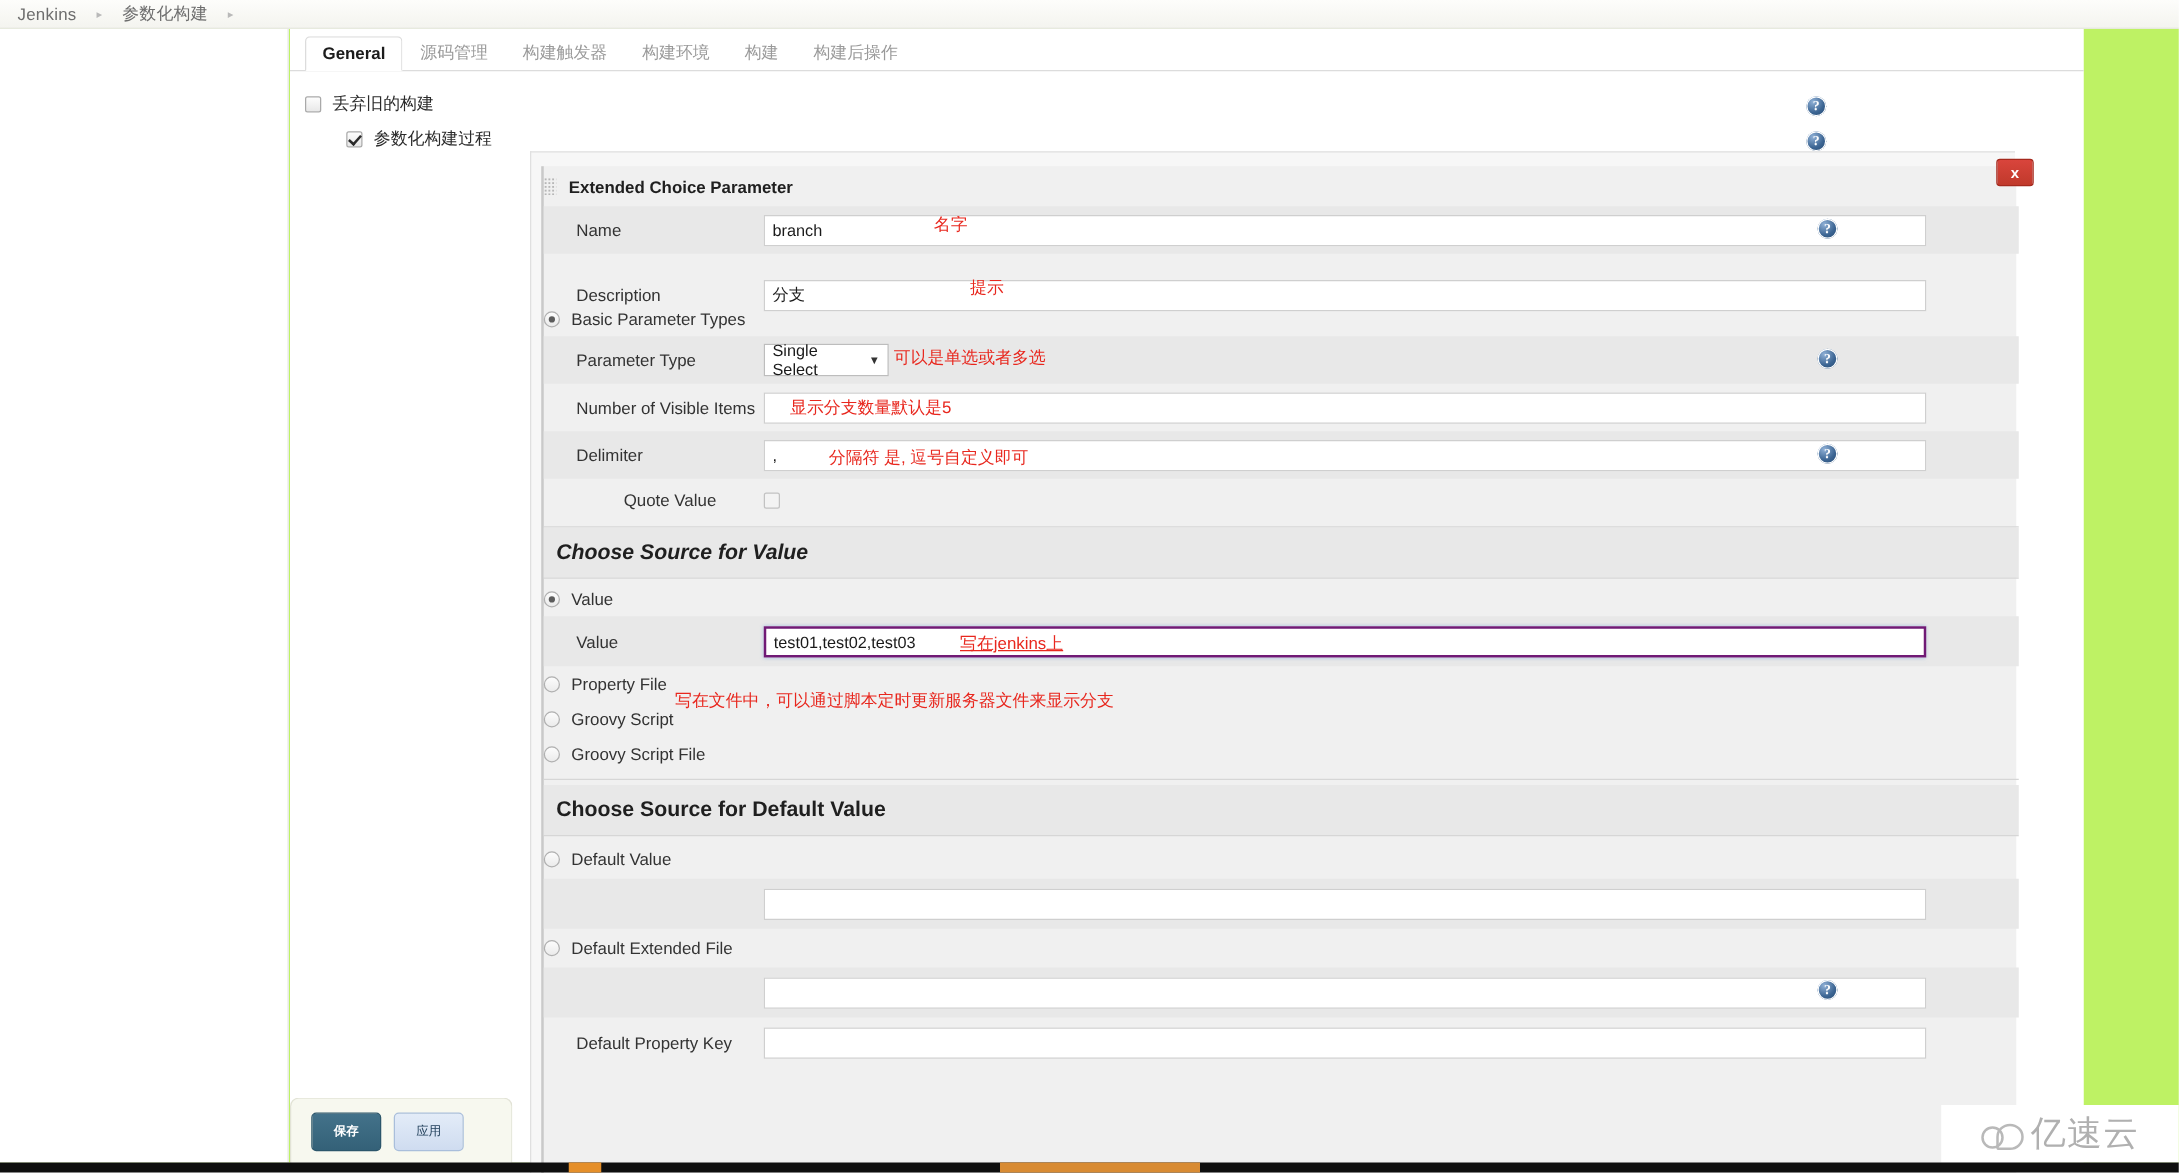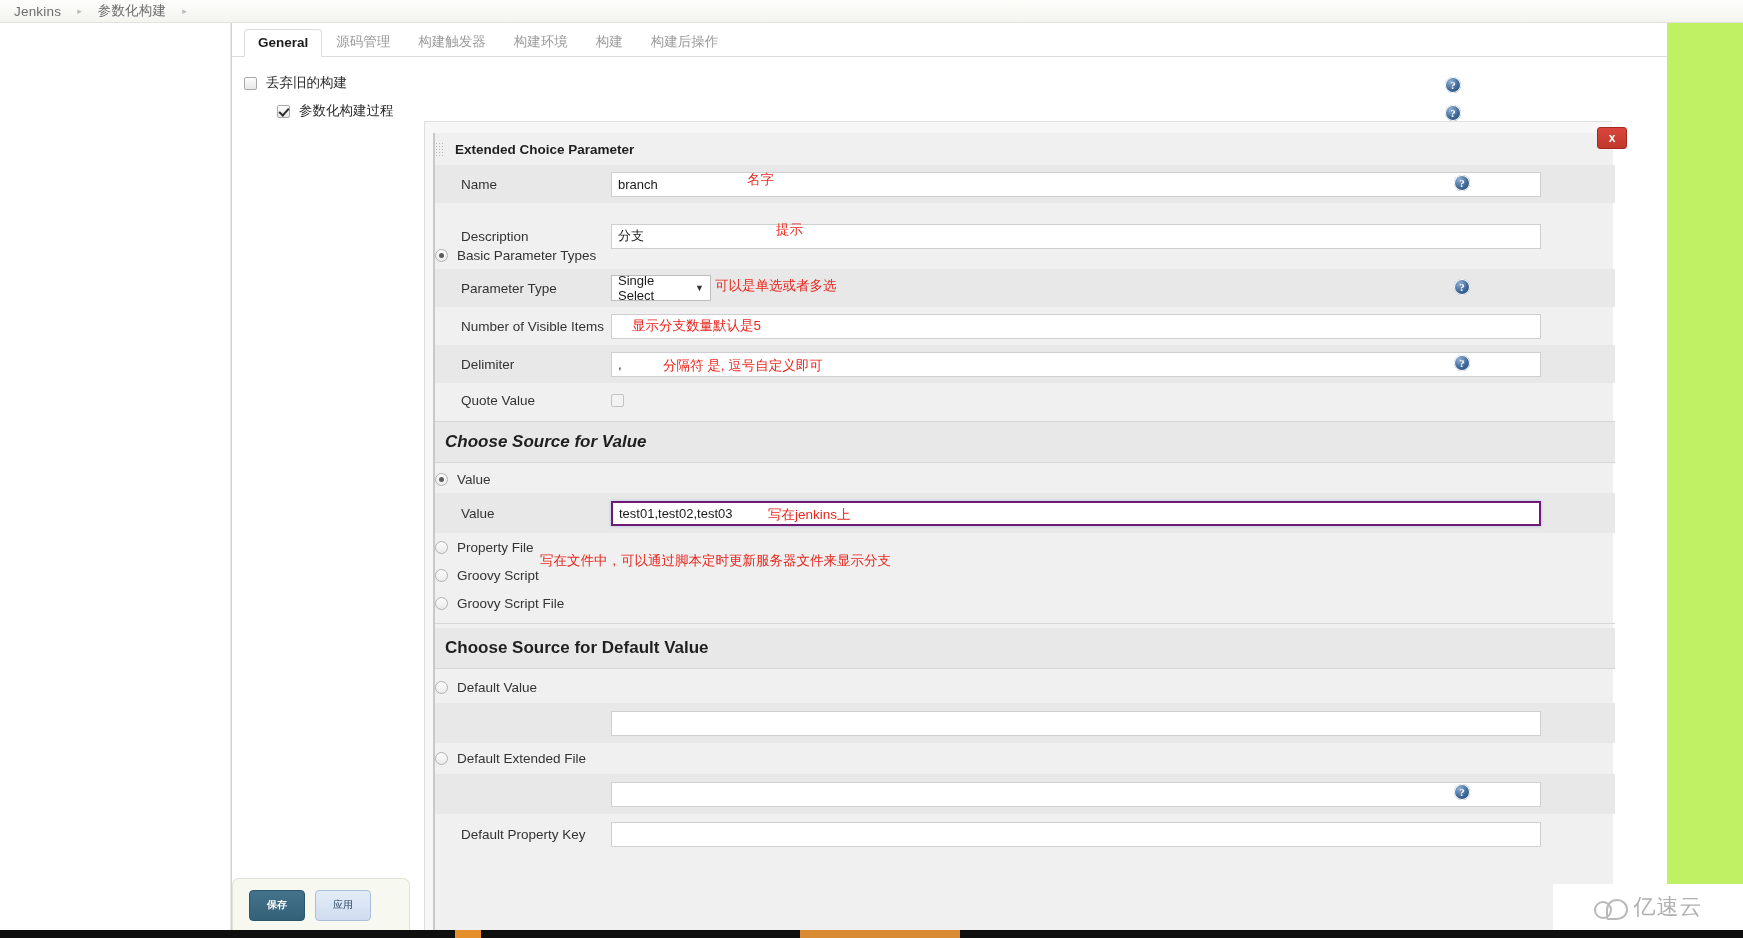--- a/index.html
+++ b/index.html
@@ -420,21 +420,21 @@
   }
   #wm-cloud::after {
     content: "";
     position: absolute;
     left: 12px; top: 3px;
     width: 18px; height: 17px;
     border: 2.5px solid #b9b9b9;
     border-radius: 50% 50% 50% 10%;
   }
   #wm-text {
-    font-size: 22px;
+    font-size: 28px;
     color: #b0b0b0;
     letter-spacing: 1px;
     font-family: "DejaVu Sans", sans-serif;
   }
 </style>
 </head>
 <body>
 
 <div id="breadcrumb-bar">
   <span class="crumb">Jenkins</span>
@@ -511,21 +511,21 @@
           <input class="txt wide" type="text" value="" style="">
         </div>
 
         <div class="row-band" style="top:212px; height:38px;"></div>
         <div class="frow" style="top:212px; height:38px;">
           <span class="lbl">Delimiter</span>
           <input class="txt wide" type="text" value="," style="">
         </div>
         <span class="help help-abs" style="left:1019px; top:222px;">?</span>
 
-        <div class="frow" style="top:250px; height:34px;">
+        <div class="frow" style="top:250px; height:34px;text-align:center;">
           <span class="lbl">Quote Value</span>
           <span class="small-cb"></span>
         </div>
 
         <div class="hr-line" style="top:288px;"></div>
 
         <div class="section-head" style="top:289px;font-style:italic;">Choose Source for Value</div>
         <div class="hr-line" style="top:329px;"></div>
 
         <div class="radio-row" style="top:332px;">
@@ -588,21 +588,21 @@
       </div>
     </div>
 
   </div>
 
   <span class="note" style="left:747px; top:148px;">名字</span>
   <span class="note" style="left:776px; top:198px;">提示</span>
   <span class="note" style="left:715px; top:254px;">可以是单选或者多选</span>
   <span class="note" style="left:632px; top:294px;">显示分支数量默认是5</span>
   <span class="note" style="left:663px; top:334px;">分隔符 是, 逗号自定义即可</span>
-  <span class="note" style="left:768px; top:483px;">写在jenkins上</span>
+  <span class="note" style="left:768px; top:483px;text-decoration:underline;">写在jenkins上</span>
   <span class="note" style="left:540px; top:529px;">写在文件中，可以通过脚本定时更新服务器文件来显示分支</span>
 
   <div id="save-bar">
     <div class="btn" id="btn-save">保存</div>
     <div class="btn" id="btn-apply">应用</div>
   </div>
 
 </div>
 
 <div id="watermark">

